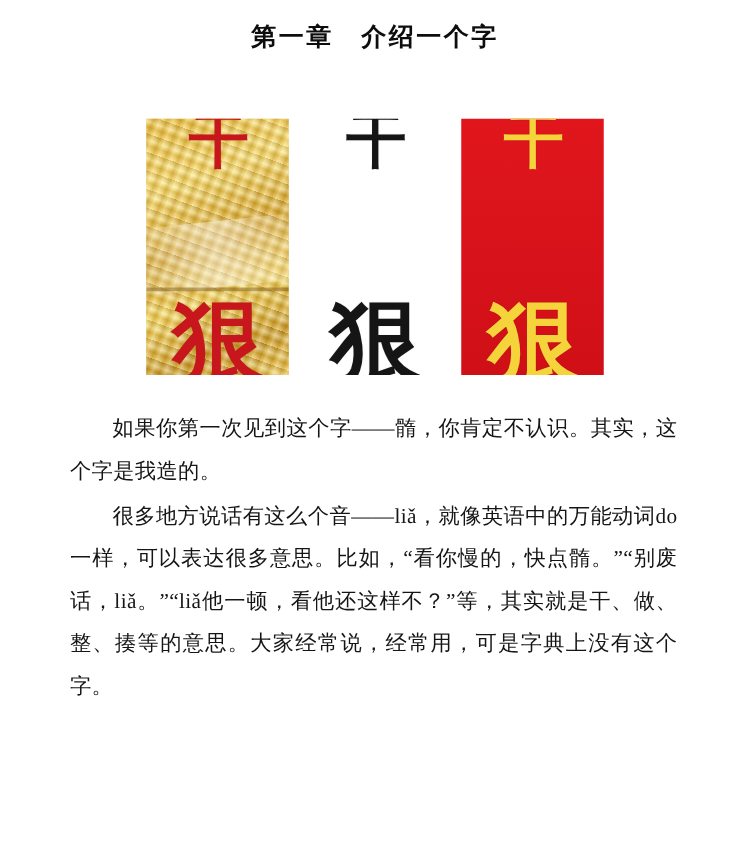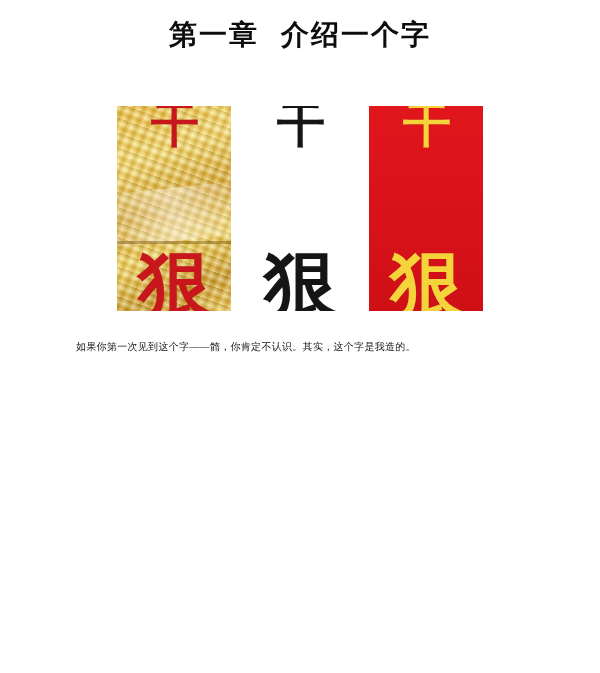--- a/index.html
+++ b/index.html
@@ -15,21 +15,21 @@
     overflow: hidden;
   }
   .page {
     position: relative;
     width: 600px;
     height: 673px;
     box-sizing: border-box;
   }
   .chapter-title {
     text-align: center;
-    font-size: 28px;
+    font-size: 20px;
     font-weight: bold;
     letter-spacing: 2px;
     margin: 16px 0 0 0;
     padding: 0;
     color: #0d0d0d;
     font-family: "Liberation Serif", "DejaVu Serif", serif;
   }
   .title-gap {
     display: inline-block;
     width: 22px;
@@ -104,21 +104,21 @@
     display: block;
     font-size: 72px;
     margin-top: -10px;
   }
   .glyph-red { color: #c8161d; }
   .glyph-black { color: #151515; }
   .glyph-gold { color: #f5d33b; }
 
   .body-text {
     margin: 26px 58px 0 56px;
-    font-size: 10px;
+    font-size: 17px;
     line-height: 2.0;
     text-align: justify;
     color: #151515;
     letter-spacing: 0.3px;
   }
   .body-text p {
     margin: 0 0 2px 0;
     text-indent: 2em;
   }
 </style>
@@ -151,15 +151,16 @@
       <div class="glyph glyph-gold">
         <span class="top">干</span>
         <span class="bottom">狠</span>
       </div>
     </div>
 
   </div>
 
   <div class="body-text">
     <p>如果你第一次见到这个字——䯝，你肯定不认识。其实，这个字是我造的。</p>
+    <p>很多地方说话有这么个音——liǎ，就像英语中的万能动词do一样，可以表达很多意思。比如，“看你慢的，快点䯝。”“别废话，liǎ。”“liǎ他一顿，看他还这样不？”等，其实就是干、做、整、揍等的意思。大家经常说，经常用，可是字典上没有这个字。</p>
   </div>
 
 </div>
 
 </body></html>

